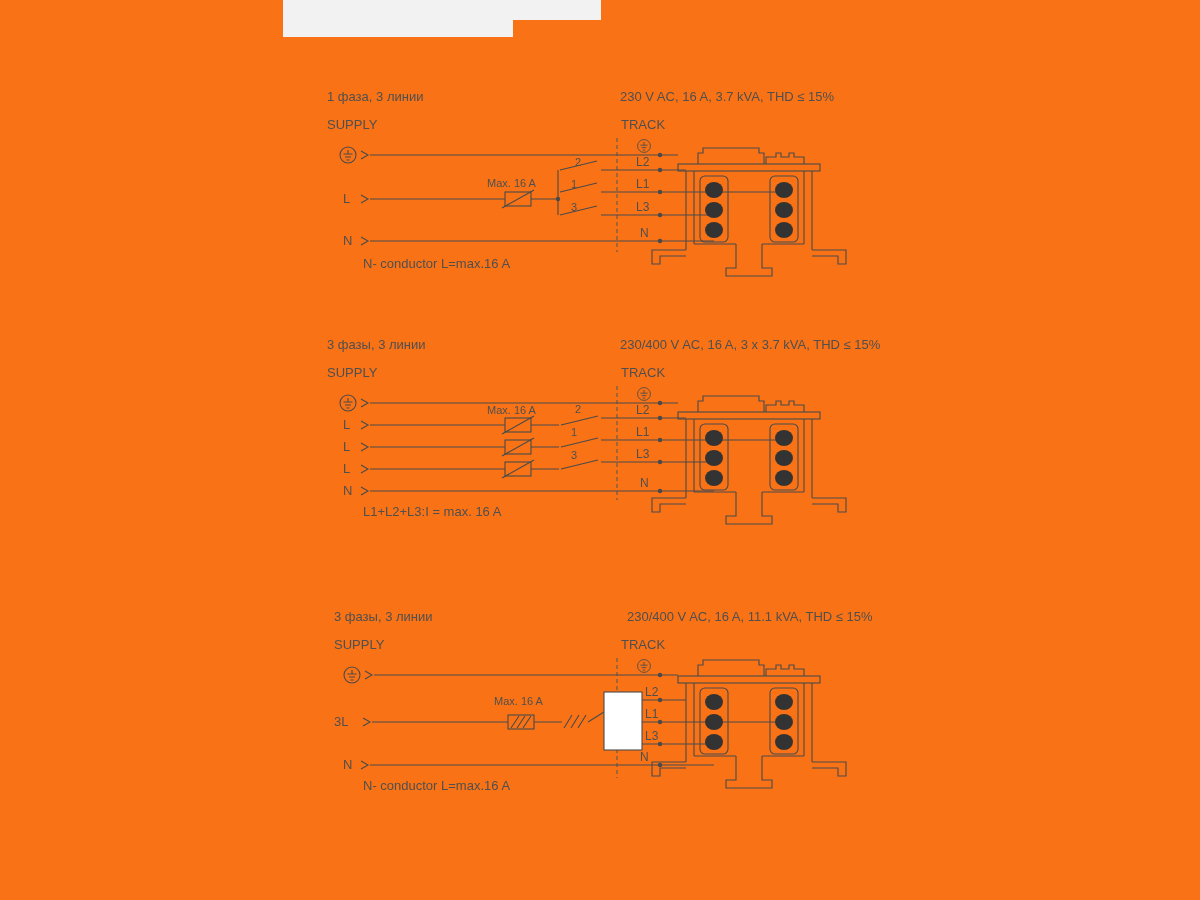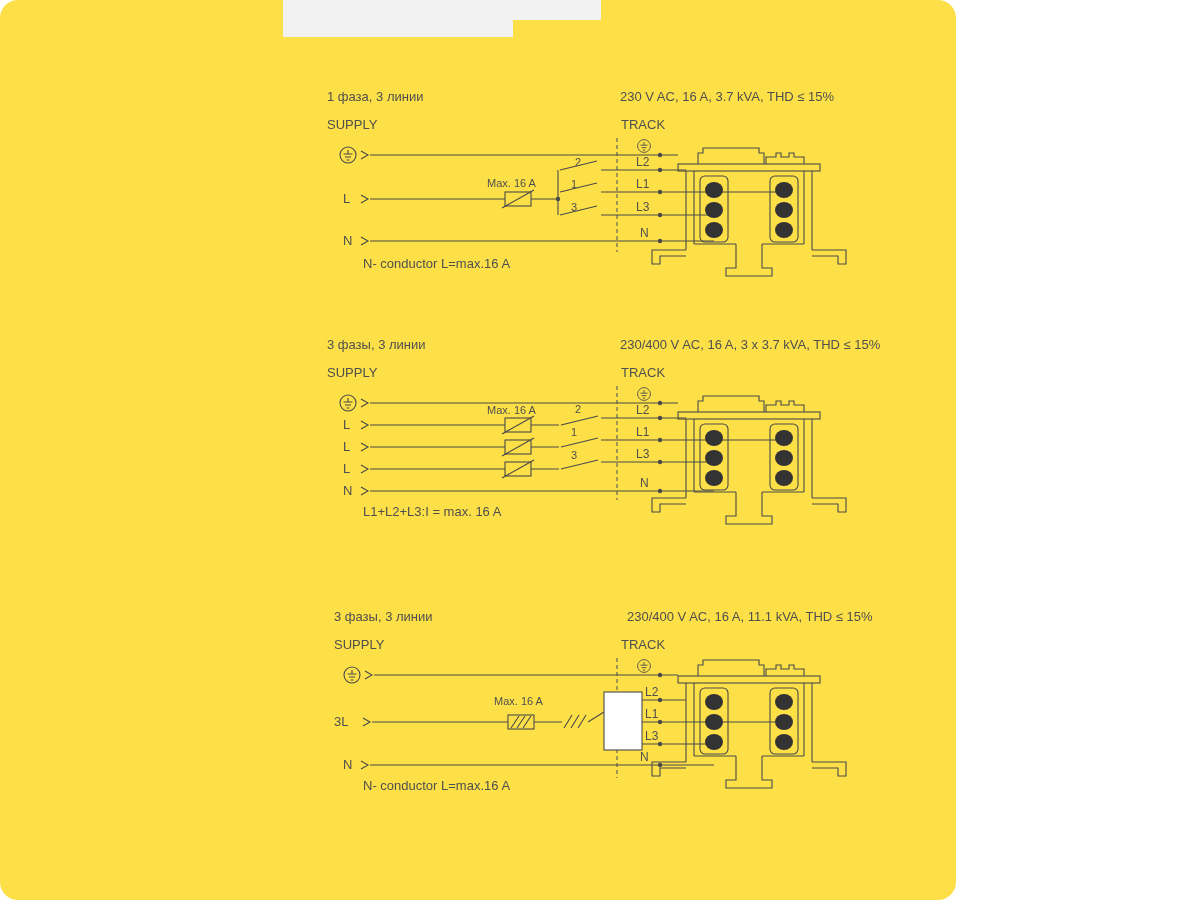--- a/index.html
+++ b/index.html
@@ -1,16 +1,16 @@
 <!DOCTYPE html>
 <html><head>
 <meta charset="utf-8">
 <style>
   html,body { margin:0; padding:0; background:#ffffff; }
-  #stage { width:956px; height:900px; position:relative; background:#fde047;border-radius:18px; }
+  #stage { width:1200px; height:900px; position:relative; background:#f97316; }
   svg text { font-family:"Liberation Sans", sans-serif; fill:#4f4f4f; font-size:13px; }
   svg text.sm { font-size:11px; }
   svg text.tl { font-size:12px; }
   .st  { fill:none; stroke:#4a4a4a; stroke-width:1.1; }
   .wire path, .wire line { fill:none; stroke:#4a4a4a; stroke-width:1.1; }
   .wire path.dash { stroke-dasharray:4 3; stroke:#5a5a5a; }
   .dot { fill:#4a4a4a; stroke:none; }
   .blob ellipse { fill:#333333; stroke:none; }
   rect.box { fill:#ffffff; stroke:#4a4a4a; stroke-width:1.1; }
   .artifact { fill:#f2f2f2; }

